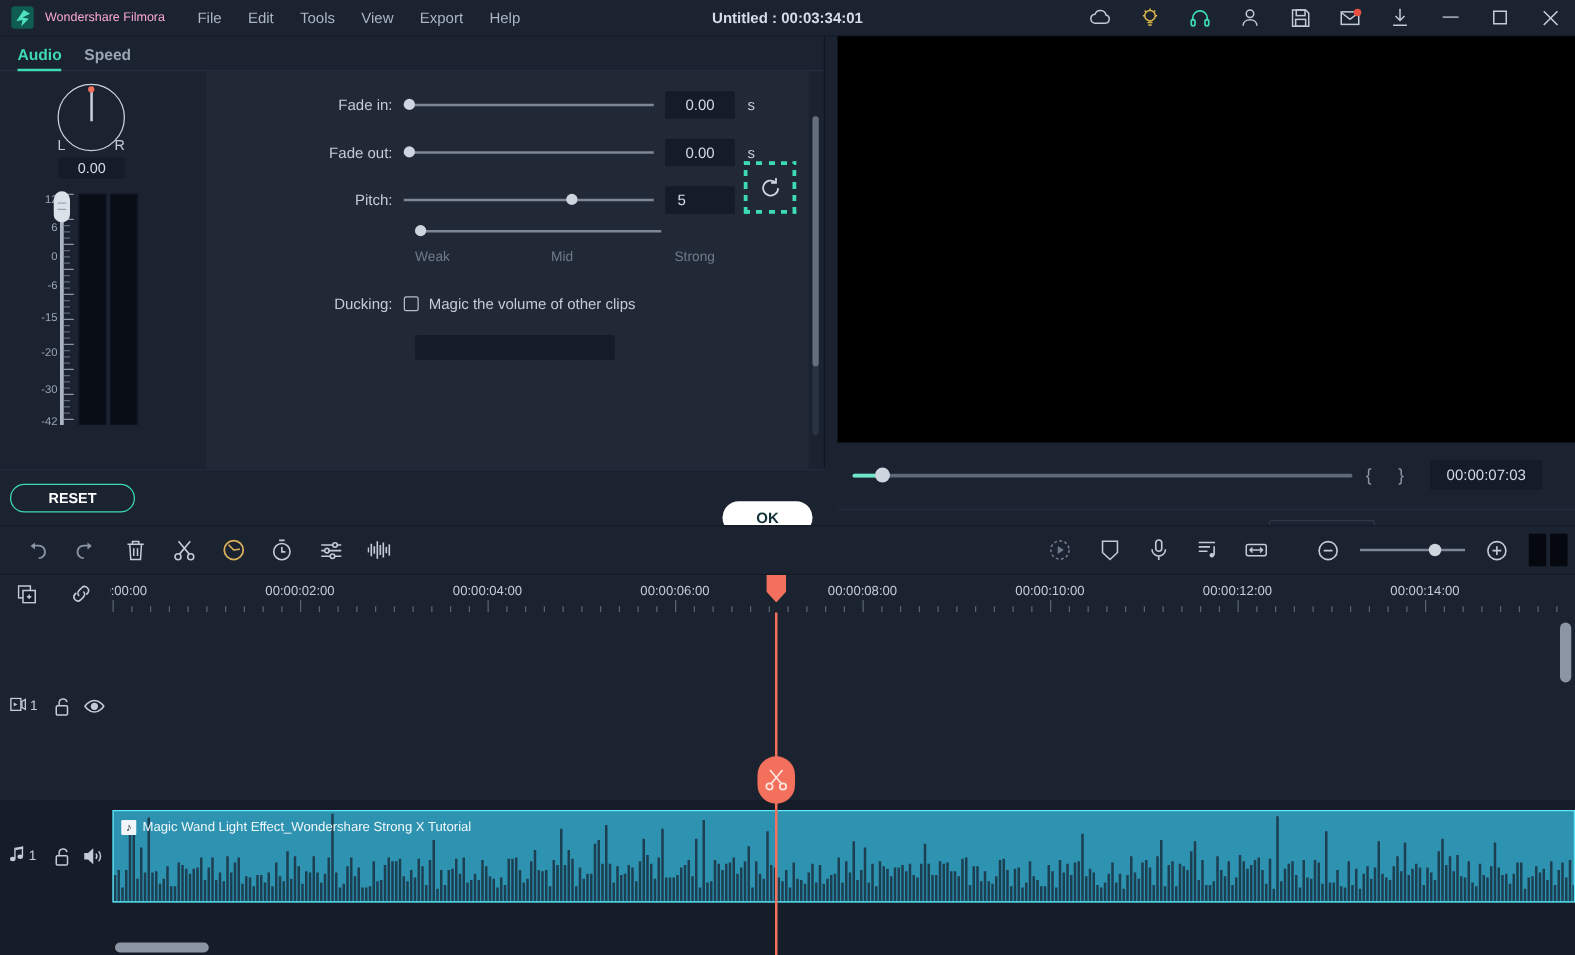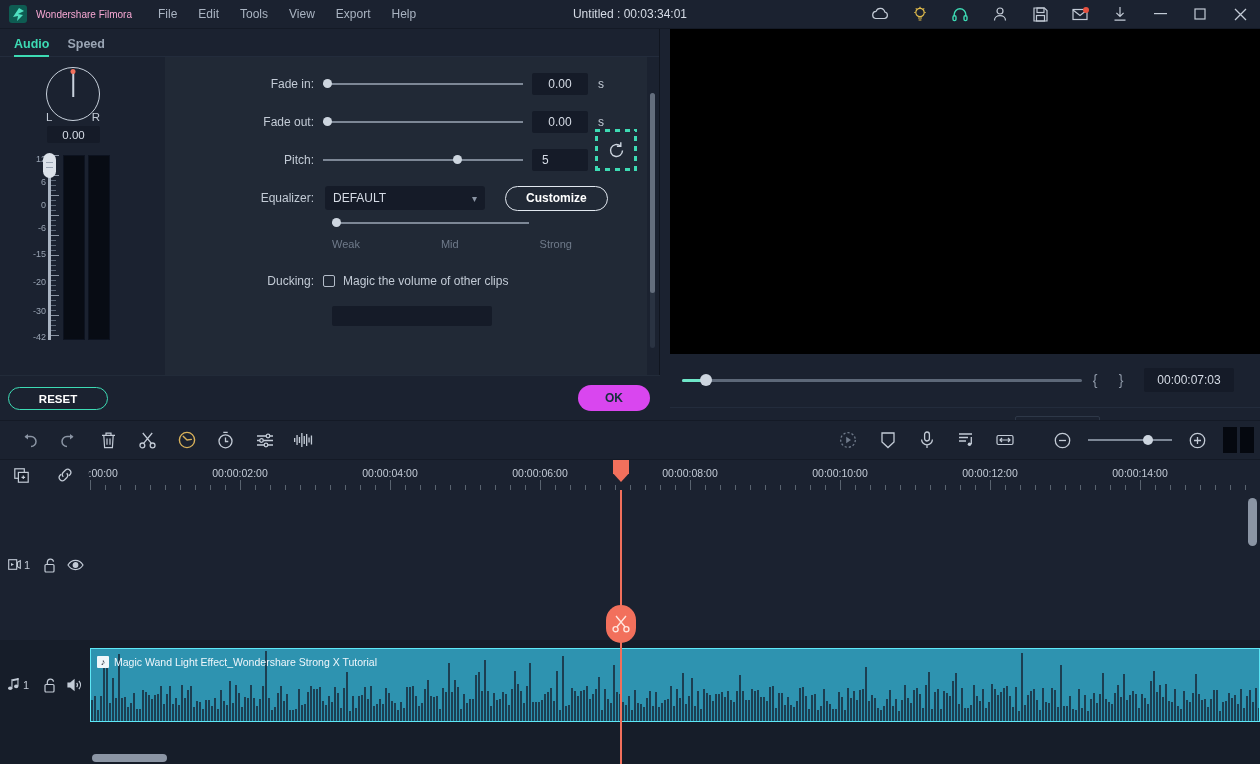--- a/index.html
+++ b/index.html
@@ -23,21 +23,21 @@
     width: 18px; height: 18px; margin-left: 9px; margin-right: 9px;
     background: #0e5c52; border-radius: 3px;
     display: flex; align-items: center; justify-content: center;
     color: #4fe0c0; font-size: 13px; line-height: 1;
   }
   .app-name { font-size: 10px; color: #f9a8d4; margin-right: 26px; }
   .menu { display: flex; gap: 21px; font-size: 12px; color: #aab4c2; }
   .menu span { cursor: default; }
   .doc-title {
     position: absolute; left: 0; right: 0; text-align: center;
-    font-size: 12px; color: #d6dce6; pointer-events: none;
+    font-size: 12px; color: #d6dce6; pointer-events: none; font-weight: bold;
   }
   .tb-right {
     margin-left: auto; display: flex; align-items: center;
     gap: 0px; padding-right: 0px;
   }
   .tb-icon {
     width: 40px; height: 29px; display: flex;
     align-items: center; justify-content: center;
     color: #c3cbd6; position: relative;
   }
@@ -196,22 +196,22 @@
     position: absolute; left: 0; bottom: 0; width: 660px; height: 45px;
     background: #1b2230; border-top: 1px solid #222b39;
   }
   .reset-btn {
     position: absolute; left: 8px; top: 11px; width: 100px; height: 23px;
     border: 1.2px solid #3ddbb4; border-radius: 12px; background: transparent;
     color: #ffffff; font-size: 11.5px; font-weight: bold;
     display: flex; align-items: center; justify-content: center;
   }
   .ok-btn {
-    position: absolute; right: 10px; top: 9px; width: 72px; height: 26px;
-    border-radius: 13px; background: #d946ef; color: #13303a;
+    position: absolute; right: 10px; top: 25px; width: 72px; height: 26px;
+    border-radius: 13px; background: #ffffff; color: #13303a;
     font-size: 12px; font-weight: bold;
     display: flex; align-items: center; justify-content: center;
   }
 
   
   .preview {
     position: absolute; left: 661px; top: 29px; width: 599px; height: 391px;
     background: #1b2230;
   }
   .video { position: absolute; left: 9px; top: 0; right: 0; height: 325px; background: #000; }
@@ -495,28 +495,20 @@
         <div class="numbox left">5</div>
       </div>
 
       <div class="reset-pitch">
         <svg width="19" height="19" viewBox="0 0 19 19" fill="none" stroke="#cdd5df" stroke-width="1.4">
           <path d="M15.5 9.5a6 6 0 1 1-2.1-4.6"></path>
             <path d="M13.8 1.3v3.9h-3.9"></path>
         </svg>
       </div>
 
-      <div class="row">
-        <div class="rlabel">Equalizer:</div>
-        <div class="select">
-          <span>DEFAULT</span>
-          <span class="chev">▾</span>
-        </div>
-        <div class="pill-btn">Customize</div>
-      </div>
 
 
       <div class="den-slider">
         <span class="bar" style="position:absolute;top:5px;left:0;right:0;height:1.5px;background:#7d8796;"></span>
         <span class="knb" style="position:absolute;top:1px;left:0;width:9px;height:9px;border-radius:50%;background:#cdd5df;"></span>
       </div>
       <div class="den-scale">
         <span>Weak</span>
         <span>Mid</span>
         <span>Strong</span>

